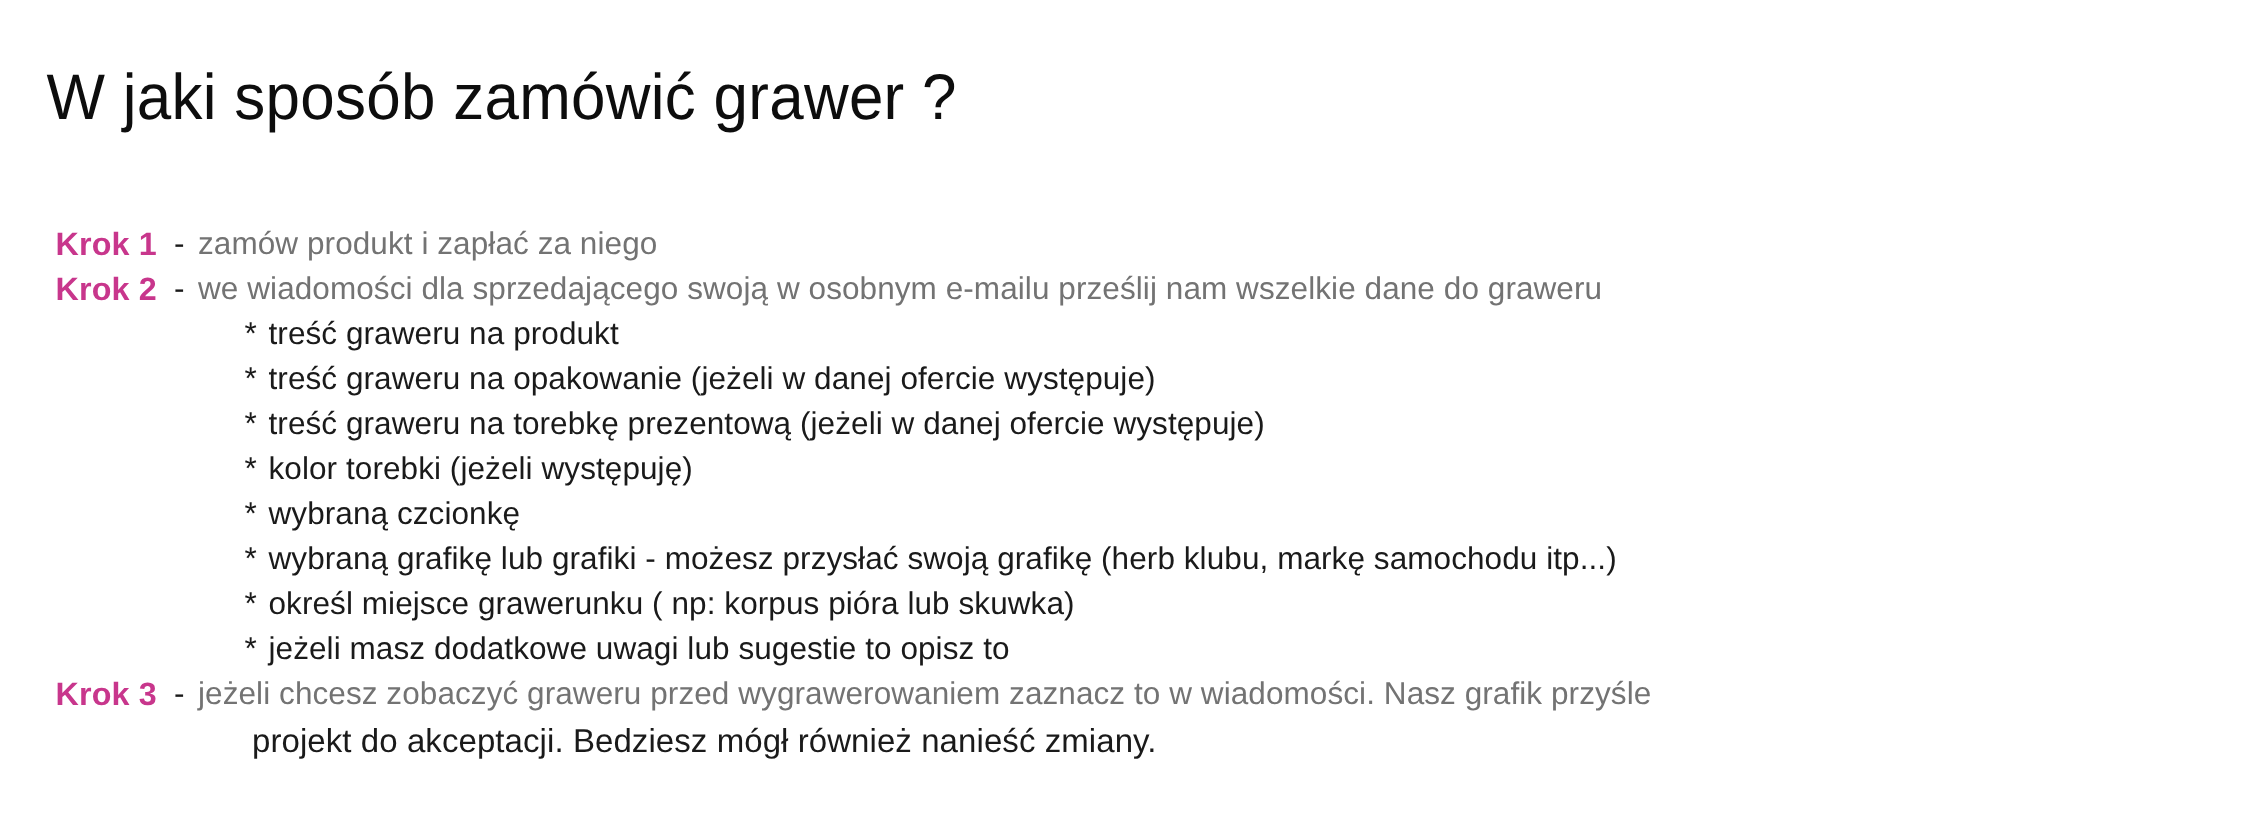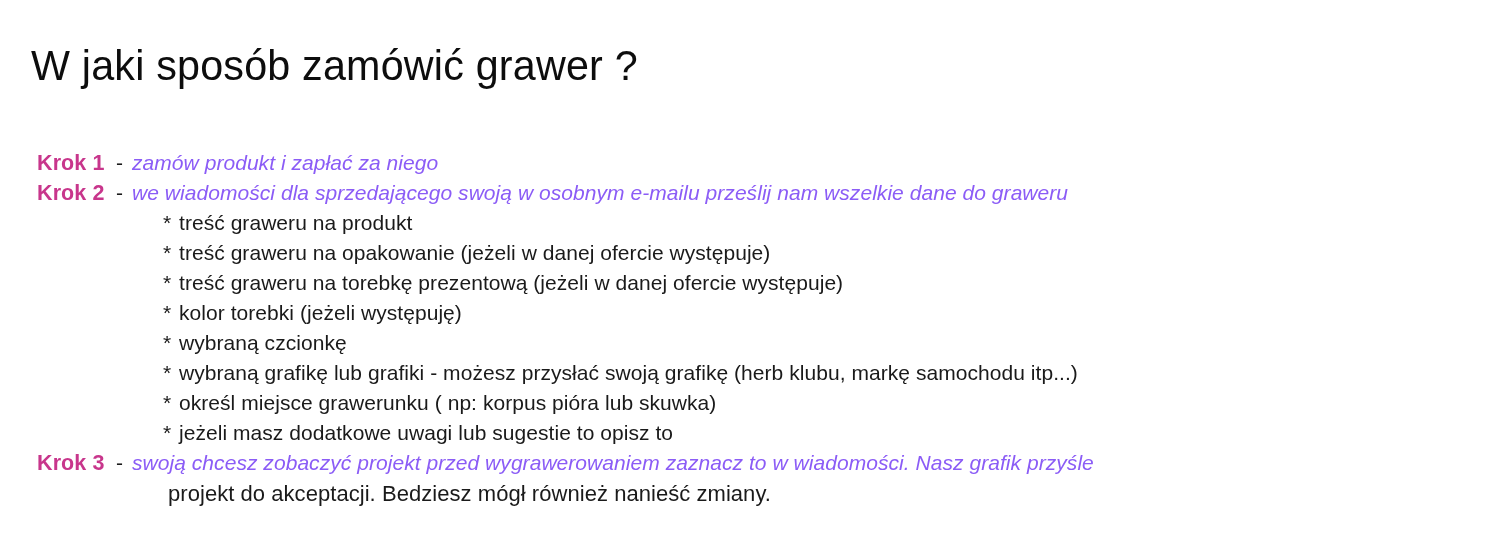--- a/index.html
+++ b/index.html
@@ -67,23 +67,22 @@
     letter-spacing: 0.1px;
   }
 
   .step-dash {
     display: inline-block;
     width: 16px;
     color: #1a1a1a;
   }
 
   .step-text {
-    color: #8b5cf6;
+    color: #737373;
     letter-spacing: 0.05px;
-    font-style: italic;
   }
 
   
   .bullets {
     margin: 0;
     padding: 0;
     list-style: none;
   }
 
   .bullet-item {
@@ -168,18 +167,18 @@
       </li>
       <li class="bullet-item">
         <span class="bullet-star">*</span>
         <span class="bullet-text">jeżeli masz dodatkowe uwagi lub sugestie to opisz to</span>
       </li>
     </ul>
 
     <div class="step-line">
       <span class="step-label">Krok 3</span>
       <span class="step-dash">-</span>
-      <span class="step-text">swoją chcesz zobaczyć projekt przed wygrawerowaniem zaznacz to w wiadomości. Nasz grafik przyśle</span>
+      <span class="step-text">jeżeli chcesz zobaczyć graweru przed wygrawerowaniem zaznacz to w wiadomości. Nasz grafik przyśle</span>
     </div>
     <div class="step-continuation">projekt do akceptacji. Bedziesz mógł również nanieść zmiany.</div>
 
   </div>
 </div>
 
 </body></html>

